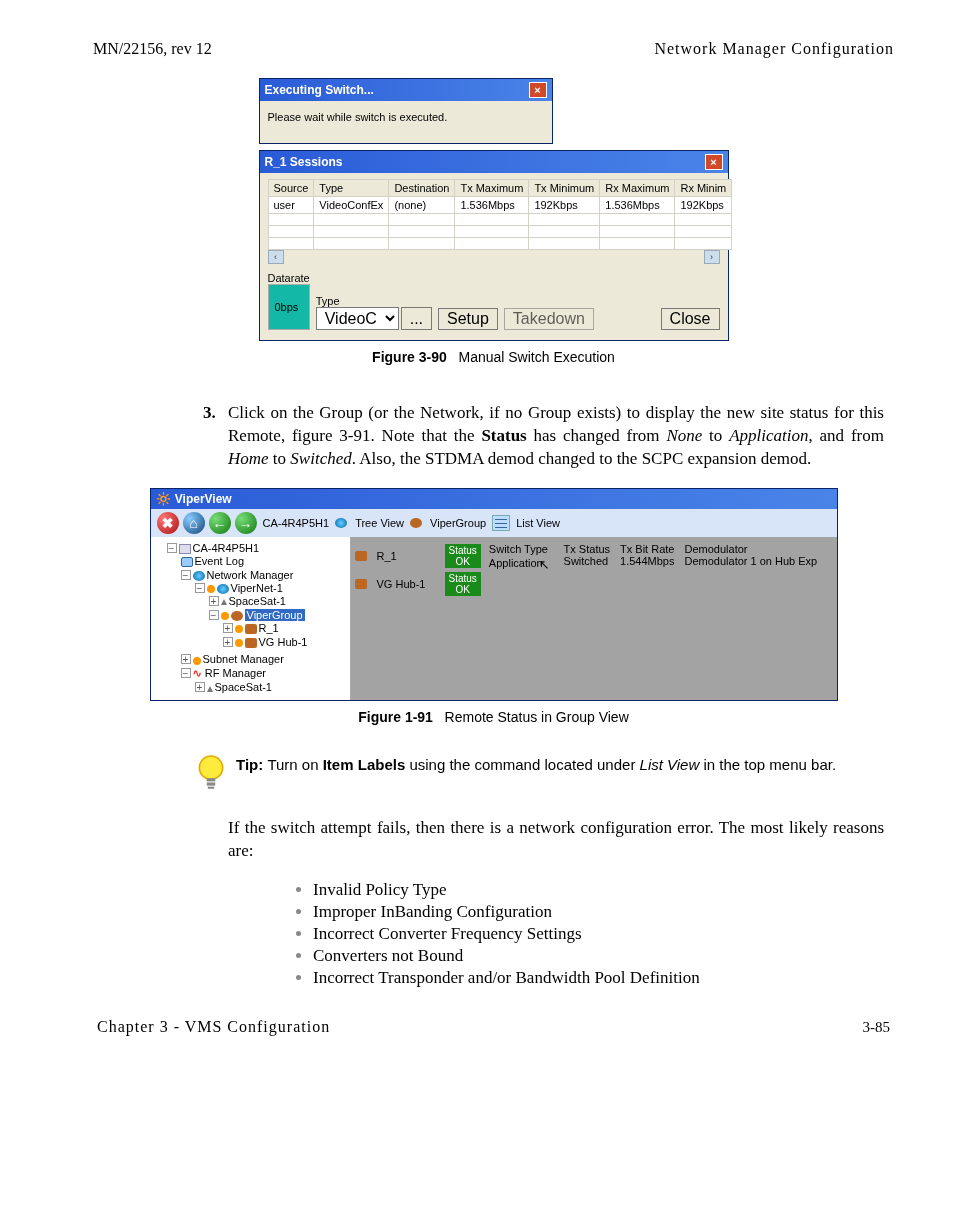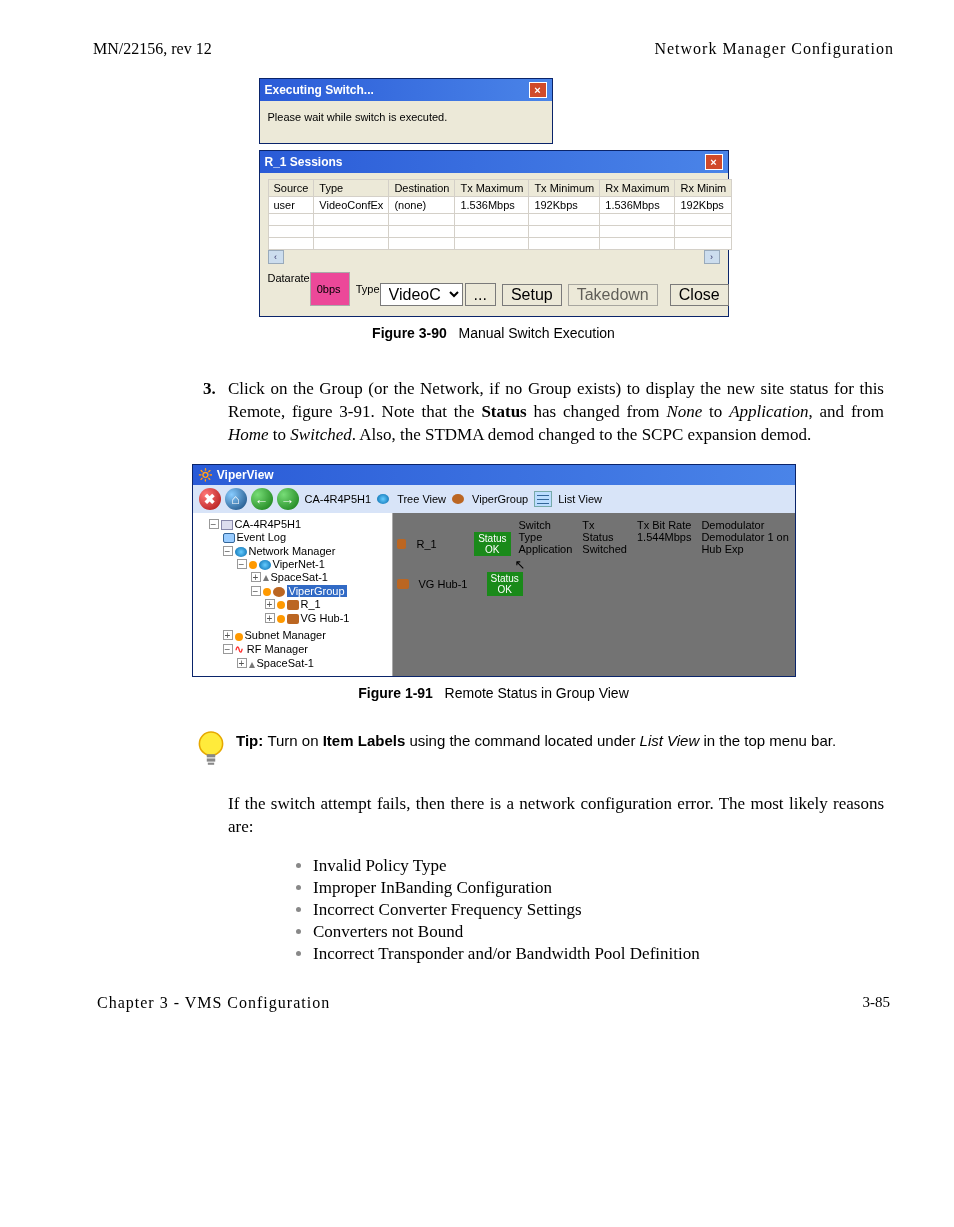--- a/index.html
+++ b/index.html
@@ -79,23 +79,23 @@
   }
   .scroll-btn {
     width:16px;height:14px;background:#cde;
     border:1px solid #9ab;
     display:flex;align-items:center;justify-content:center;
     font-size:9px;color:#336;
   }
   .bottom-controls {
     display:flex; align-items:flex-end; gap:6px; margin-top:8px;
   }
-  .lbl-col { display:flex; flex-direction:row; font-size:11px;}
+  .lbl-col { display:flex; flex-direction:column; font-size:11px;}
   .ro-box {
-    border:1px solid #aaa; background:#ec4899; padding:10px 6px;
+    border:1px solid #aaa; background:#14b8a6; padding:16px 6px;
     min-width:40px; display:inline-block;
   }
   select.faux, .faux-input, .faux-btn {
     font-family: Tahoma, Arial, sans-serif;
     font-size:16px;
     padding:1px 4px;
     border:1px solid #7a7a7a;
     background:#fff;
   }
   .faux-btn {
@@ -119,25 +119,25 @@
     text-align: justify;
   }
   .num {
     float:left;
     margin-left: -25px;
     font-weight: bold;
   }
 
   
   .viper {
-    width: 604px;
+    width: 688px;
     border:1px solid #0a246a;
     font-family: Tahoma, Arial, sans-serif;
     font-size:11px;
-    background:#737373;
+    background:#a3a3a3;
   }
   .viper-title {
     background: linear-gradient(to right,#2a5bd7,#4a84e8);
     color:#fff; font-weight:bold; padding:3px 6px; font-size:12px;
   }
   .viper-toolbar {
     background:#d8e4f8; padding:3px 6px;
     display:flex; align-items:center; gap:4px;
   }
   .tb-icon {
@@ -201,21 +201,21 @@
   .body-bullets{
     font-size:17px; margin-left:180px;
   }
   .body-bullets li{margin:2px 0;list-style-type:disc;color:#000;}
   .body-bullets li::marker{color:#888;}
 
   .footer{
     display:flex; justify-content:space-between;
     font-size:16px; margin-top:30px; padding:0 4px;
     font-family:"Times New Roman",Times,serif;
-    align-items: flex-start;
+    align-items: flex-end;
   }
   .footer-left{letter-spacing:1px;}
   .footer-right{font-size:15px;}
 </style>
 </head>
 <body>
 
 <div class="page">
 
   <div class="header-row">

